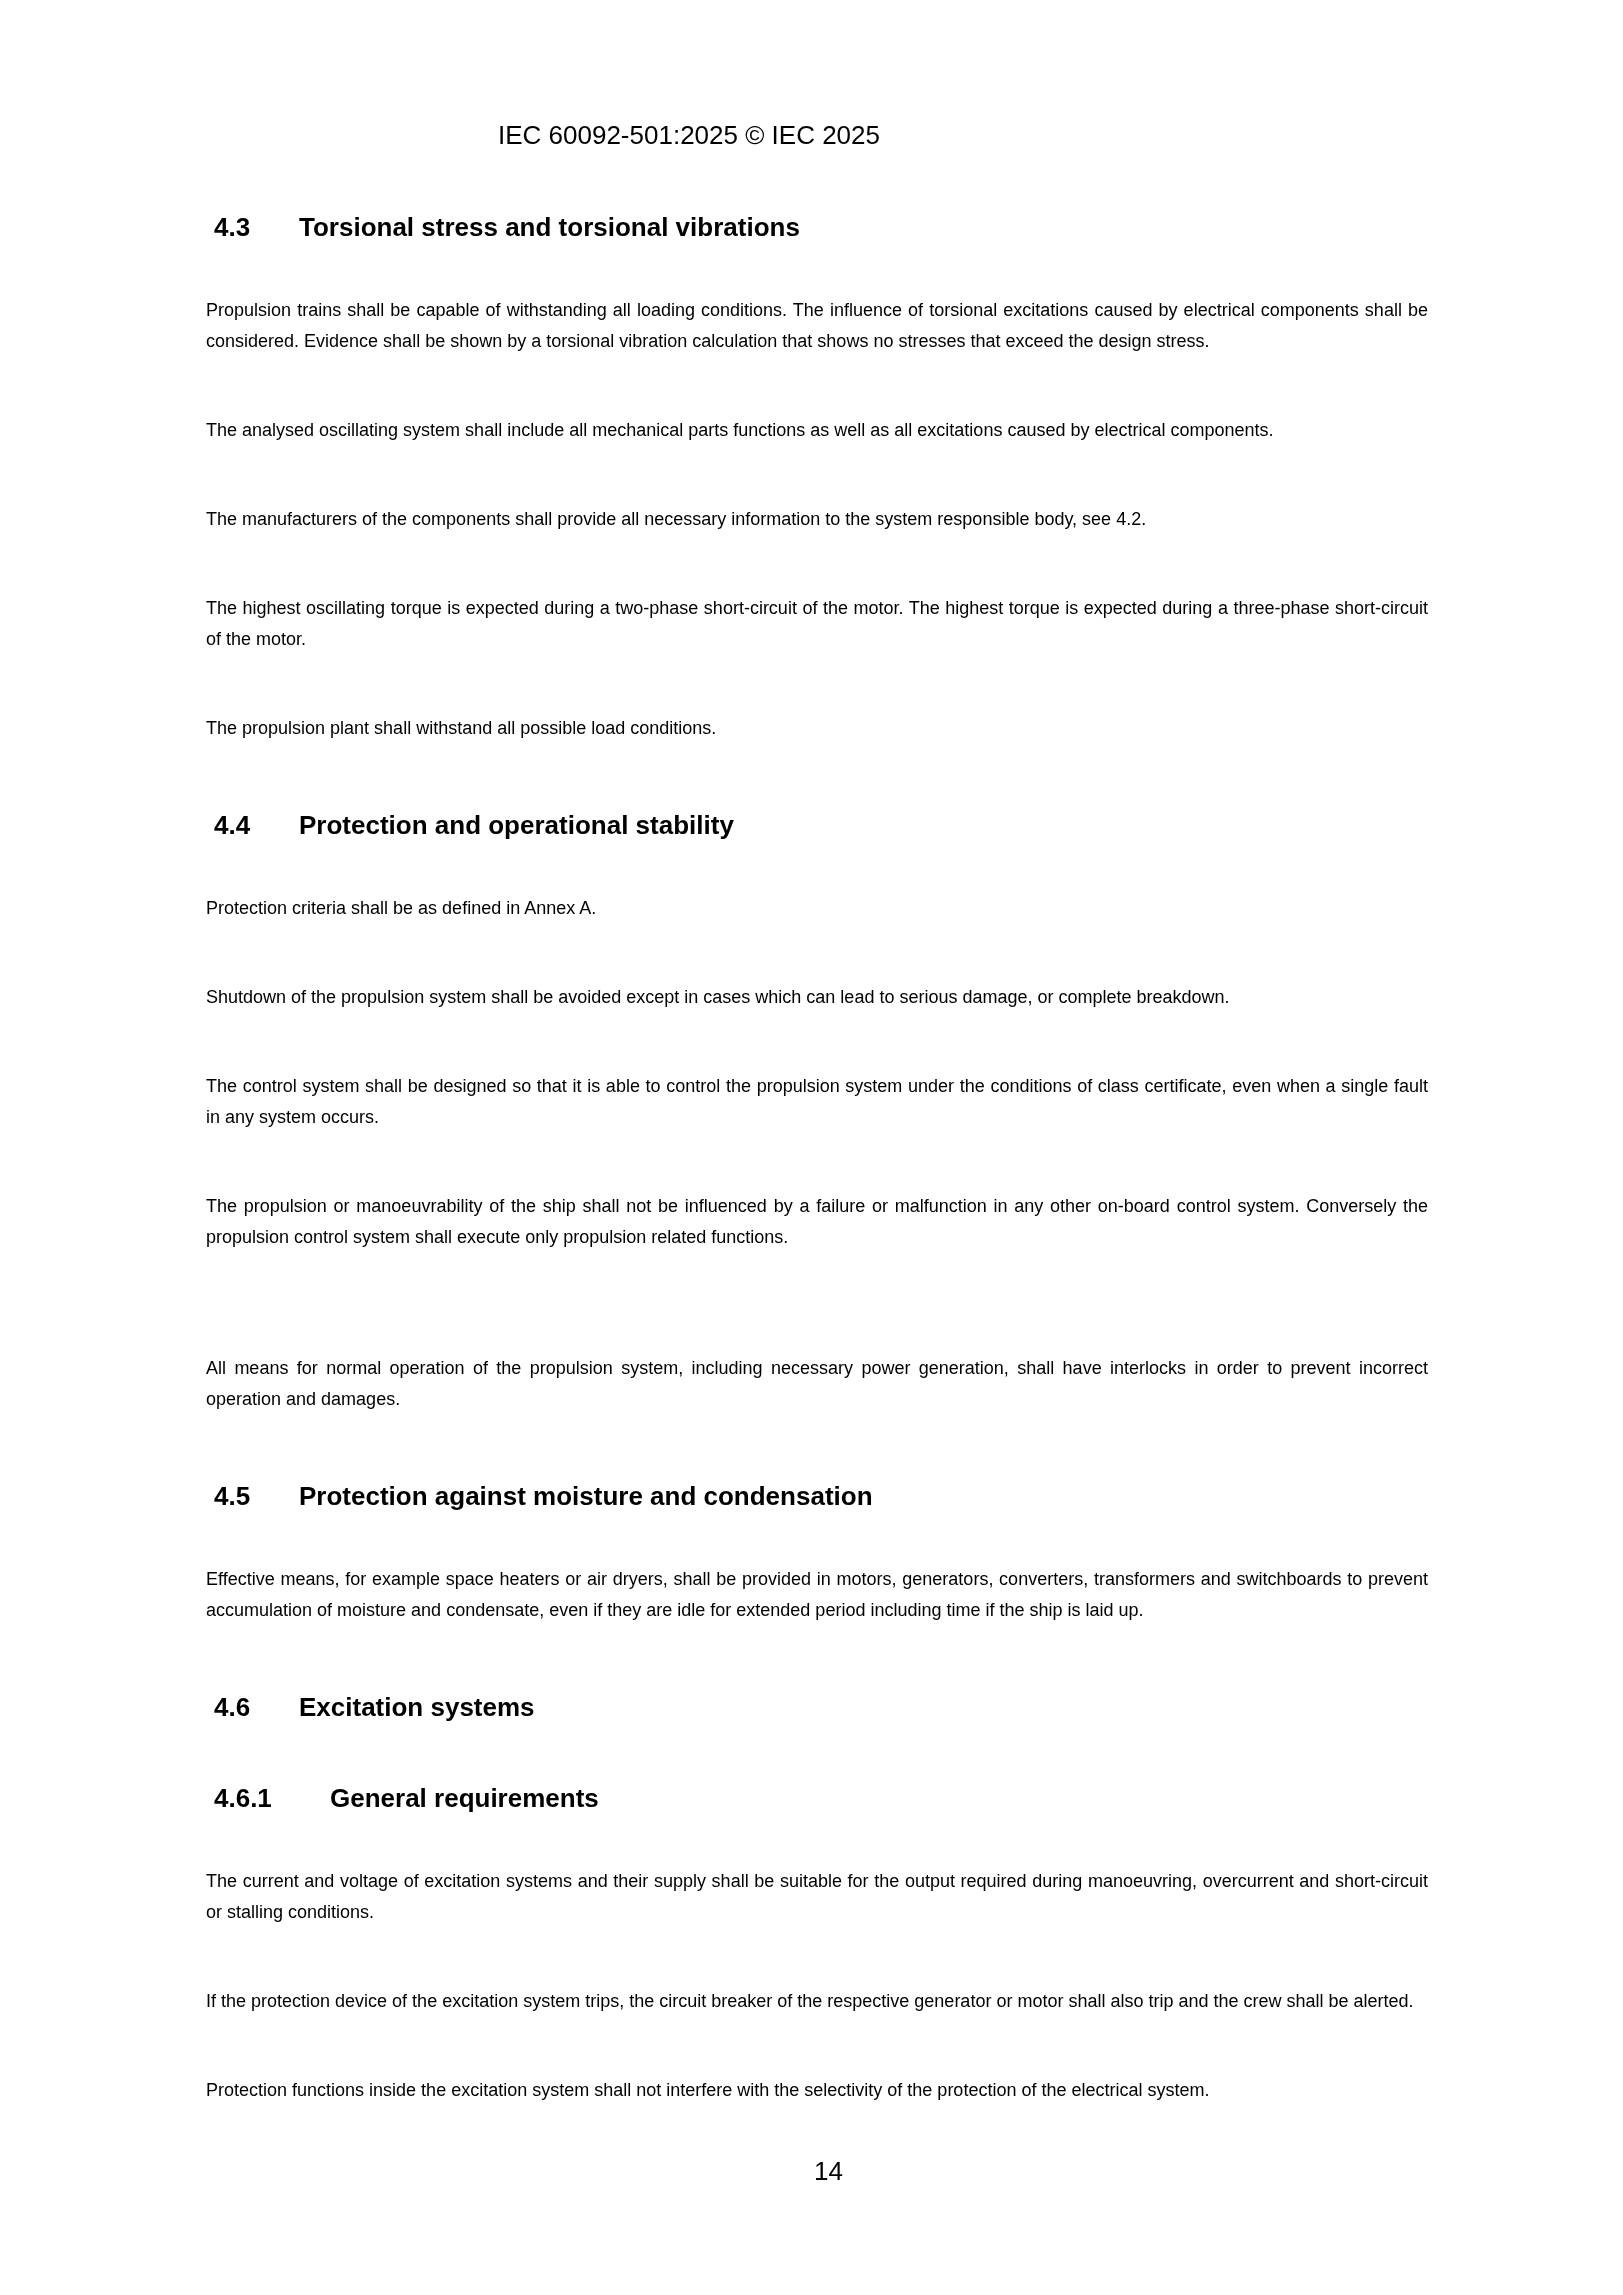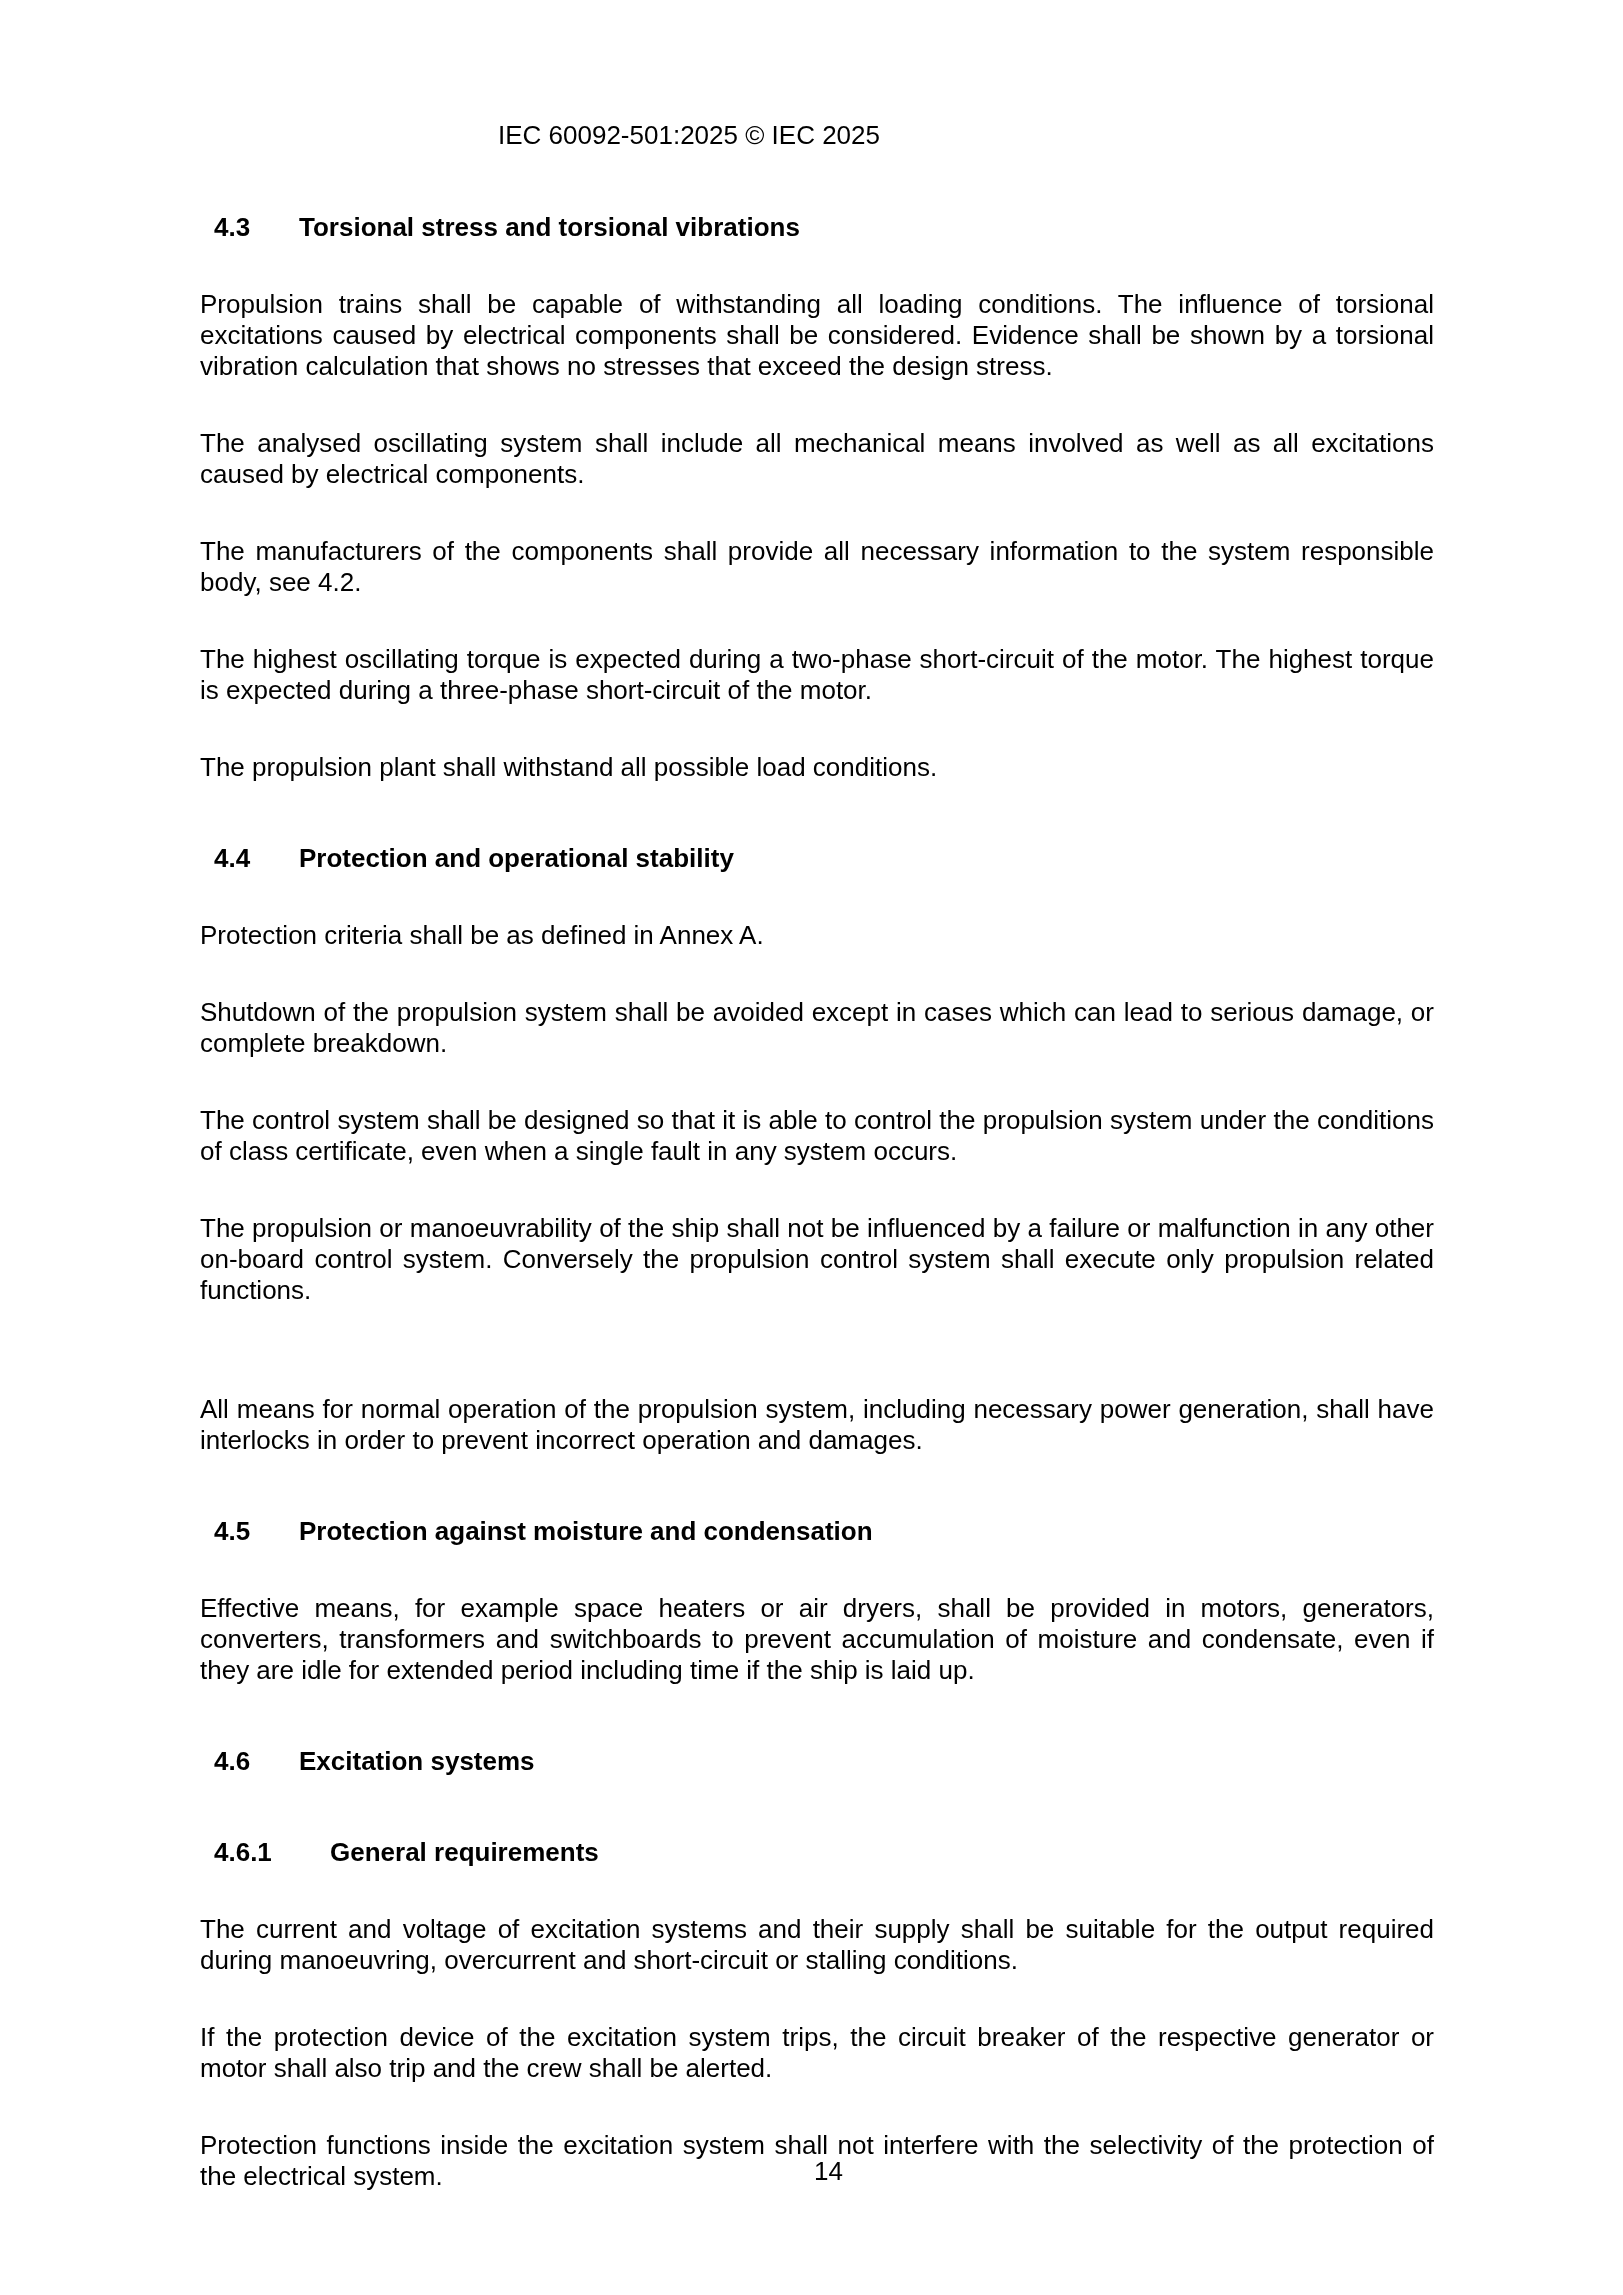--- a/index.html
+++ b/index.html
@@ -4,42 +4,42 @@
   <style>
     html, body { margin: 0; padding: 0; background: #ffffff; }
     body { width: 1623px; height: 2295px; position: relative; overflow: hidden;
            font-family: "Liberation Sans", sans-serif; color: #000; }
     .page-header { position: absolute; top: 120px; left: 0; width: 1378px; text-align: center;
                    font-size: 26px; line-height: 30px; }
     .content { position: absolute; top: 196px; left: 198px; width: 1238px; }
     .heading { font-weight: bold; font-size: 26px; line-height: 30px; margin: 16px; display: flex; }
     .heading .num { display: inline-block; width: 85px; }
     .heading.sub .num { width: 116px; }
-    .para { font-size: 26px; line-height: 31px; text-align: justify; margin: 2px; }
+    .para { font-size: 18px; line-height: 31px; text-align: justify; margin: 8px; }
     .gap-h { height: 29px; }
     .gap-p { height: 42px; }
     .gap-hh { height: 29px; }
     .page-number { position: absolute; top: 2156px; left: 17px; width: 1623px; text-align: center;
                    font-size: 26px; line-height: 30px; }
   </style>
 </head>
 <body>
 
 <div class="page-header">IEC 60092-501:2025 © IEC 2025</div>
 
 <div class="content">
 
   <h2 class="heading">
     <span class="num">4.3</span>
     <span>Torsional stress and torsional vibrations</span>
   </h2>
   <div class="gap-h"></div>
   <p class="para">Propulsion trains shall be capable of withstanding all loading conditions. The influence of torsional excitations caused by electrical components shall be considered. Evidence shall be shown by a torsional vibration calculation that shows no stresses that exceed the design stress.</p>
   <div class="gap-p"></div>
-  <p class="para">The analysed oscillating system shall include all mechanical means involved as well as all excitations caused by electrical components.</p>
+  <p class="para">The analysed oscillating system shall include all mechanical parts functions as well as all excitations caused by electrical components.</p>
   <div class="gap-p"></div>
   <p class="para">The manufacturers of the components shall provide all necessary information to the system responsible body, see 4.2.</p>
   <div class="gap-p"></div>
   <p class="para">The highest oscillating torque is expected during a two-phase short-circuit of the motor. The highest torque is expected during a three-phase short-circuit of the motor.</p>
   <div class="gap-p"></div>
   <p class="para">The propulsion plant shall withstand all possible load conditions.</p>
   <div class="gap-p"></div>
 
   <h2 class="heading">
     <span class="num">4.4</span>

